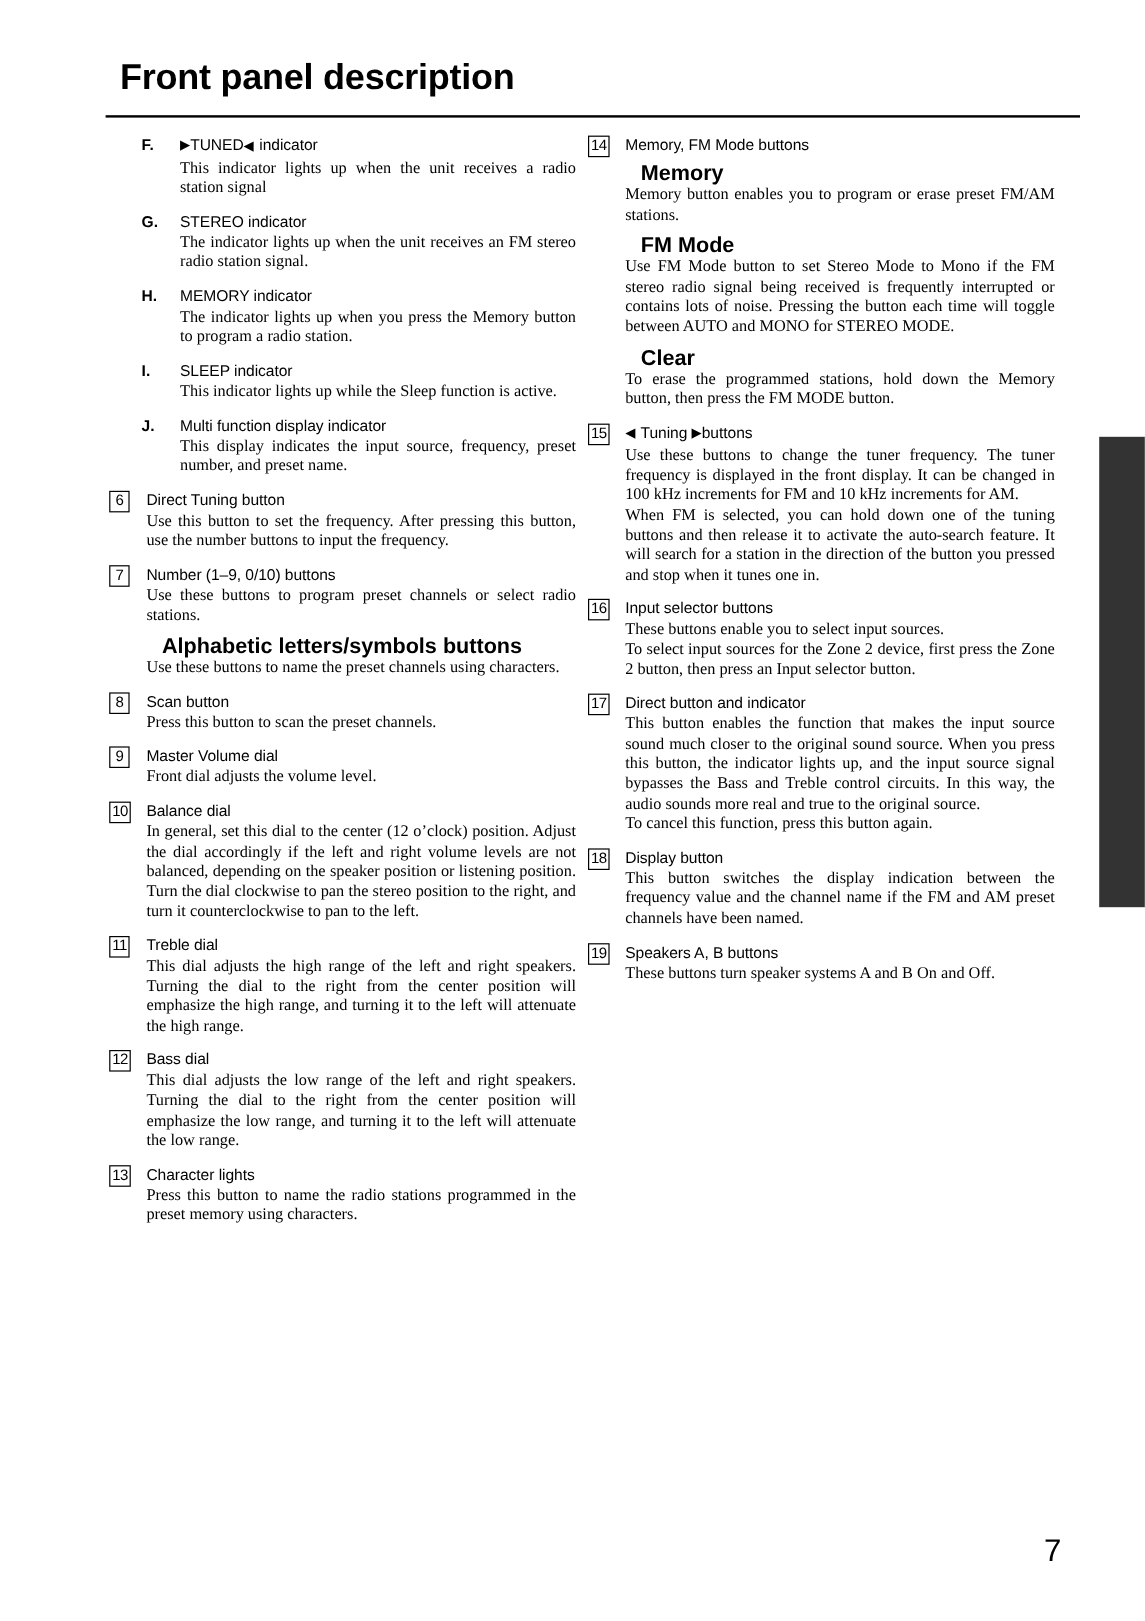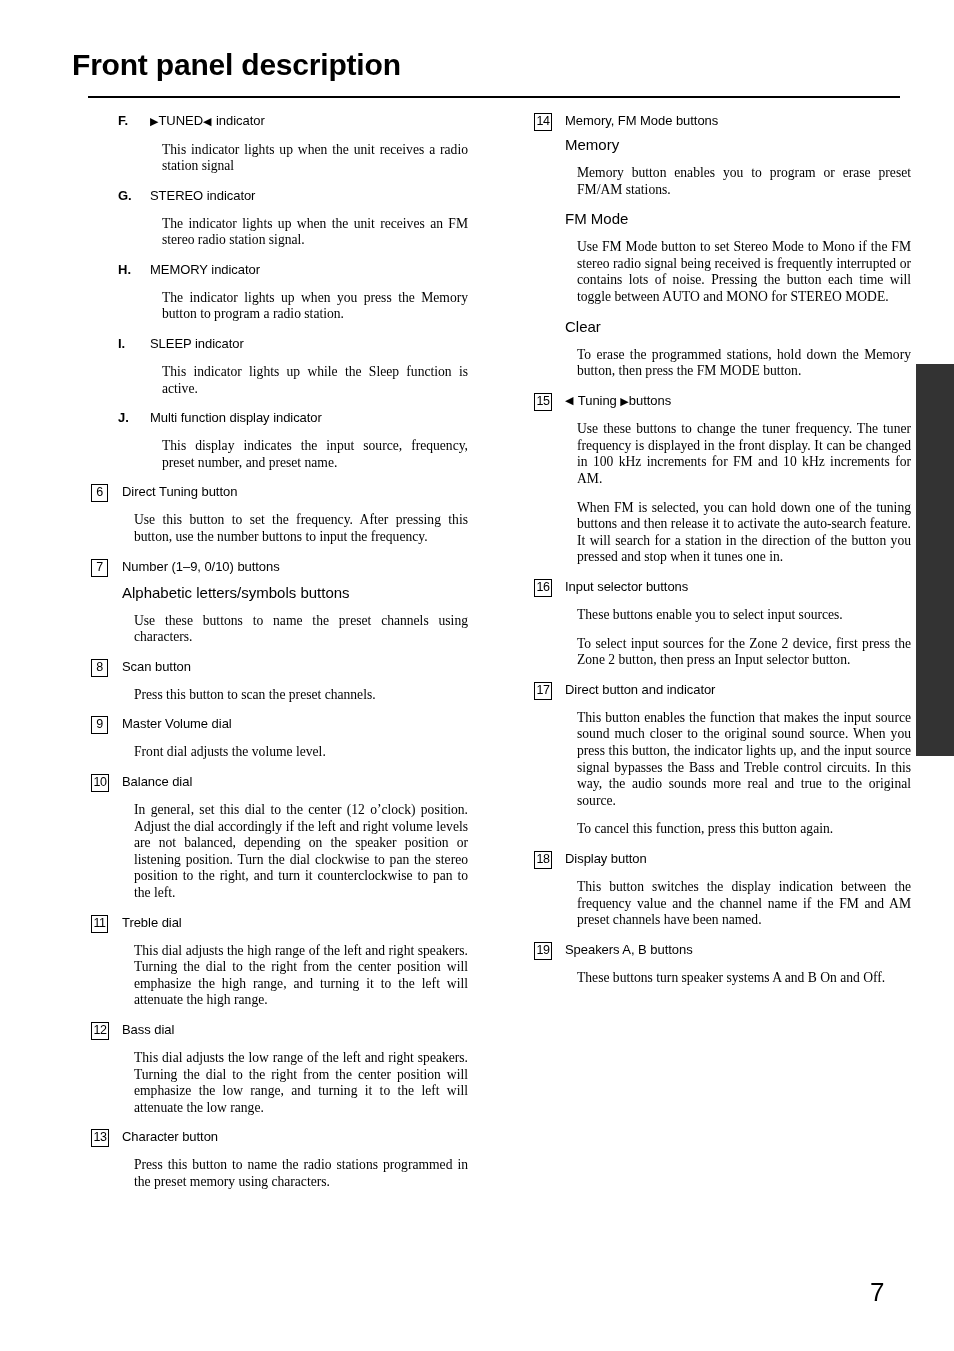--- a/index.html
+++ b/index.html
@@ -12,21 +12,21 @@
     height: 1351px;
     position: relative;
     font-family: "Liberation Serif", "DejaVu Serif", serif;
     color: #000000;
     overflow: hidden;
   }
 
   
   .page-title {
     position: absolute;
-    left: 72px;
+    left: 100px;
     top: 48px;
     font-family: "Liberation Sans", "DejaVu Sans", sans-serif;
     font-weight: bold;
     font-size: 30px;
     letter-spacing: -0.2px;
     color: #000;
     white-space: nowrap;
   }
   .title-rule {
     position: absolute;
@@ -47,21 +47,21 @@
     background: #333333;
   }
 
   
   .col {
     position: absolute;
     top: 112px;
     width: 390px;
   }
   .col-left  { left: 90px; }
-  .col-right { left: 533px; }
+  .col-right { left: 489px; }
 
   
   .entry {
     position: relative;
     margin-bottom: 11px;
     padding-left: 32px;
   }
 
   
   .num-box {
@@ -98,34 +98,34 @@
   .heading {
     font-family: "Liberation Sans", "DejaVu Sans", sans-serif;
     font-weight: normal;
     font-size: 13px;
     line-height: 17px;
     margin: 0 0 1px 0;
     letter-spacing: -0.05px;
   }
   .subheading {
     font-family: "Liberation Sans", "DejaVu Sans", sans-serif;
-    font-weight: normal;
-    font-size: 15px;
-    line-height: 17px;
-    margin: 9px 0 1px 0;
+    font-weight: bold;
+    font-size: 18px;
+    line-height: 17px;
+    margin: 9px 0 1px 13px;
   }
   .subheading.first { margin-top: 7px; }
 
   .body {
     font-family: "Liberation Serif", "DejaVu Serif", serif;
     font-size: 13.6px;
     line-height: 16.6px;
     text-align: justify;
     text-justify: inter-word;
-    margin: 12px;
+    margin: 0;
     hyphens: manual;
   }
   .body + .body { margin-top: 0; }
 
   .tri {
     font-size: 11px;
     line-height: 17px;
     vertical-align: 0.5px;
     letter-spacing: 0;
   }
@@ -184,20 +184,21 @@
 
   <div class="entry">
     <span class="num-box">6</span>
     <div class="heading">Direct Tuning button</div>
     <p class="body">Use this button to set the frequency. After pressing this button, use the number buttons to input the frequency.</p>
   </div>
 
   <div class="entry">
     <span class="num-box">7</span>
     <div class="heading">Number (1–9, 0/10) buttons</div>
+    <p class="body">Use these buttons to program preset channels or select radio stations.</p>
     <div class="subheading">Alphabetic letters/symbols buttons</div>
     <p class="body">Use these buttons to name the preset channels using characters.</p>
   </div>
 
   <div class="entry">
     <span class="num-box">8</span>
     <div class="heading">Scan button</div>
     <p class="body">Press this button to scan the preset channels.</p>
   </div>
 
@@ -220,21 +221,21 @@
   </div>
 
   <div class="entry">
     <span class="num-box">12</span>
     <div class="heading">Bass dial</div>
     <p class="body">This dial adjusts the low range of the left and right speakers. Turning the dial to the right from the center position will emphasize the low range, and turning it to the left will attenuate the low range.</p>
   </div>
 
   <div class="entry">
     <span class="num-box">13</span>
-    <div class="heading">Character button</div>
+    <div class="heading">Character lights</div>
     <p class="body">Press this button to name the radio stations programmed in the preset memory using characters.</p>
   </div>
 
 </div>
 
 <div class="col col-right">
 
   <div class="entry">
     <span class="num-box">14</span>
     <div class="heading">Memory, FM Mode buttons</div>

